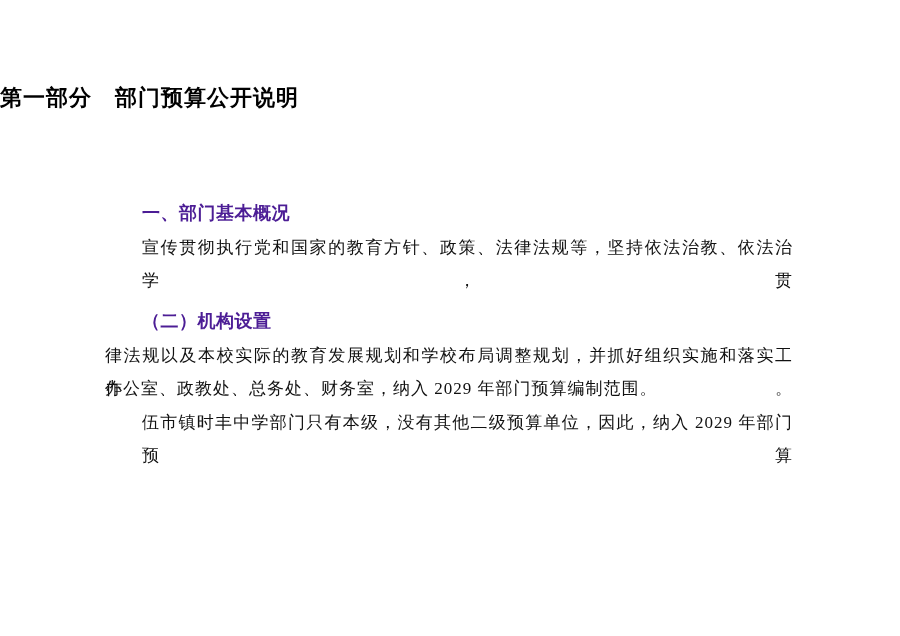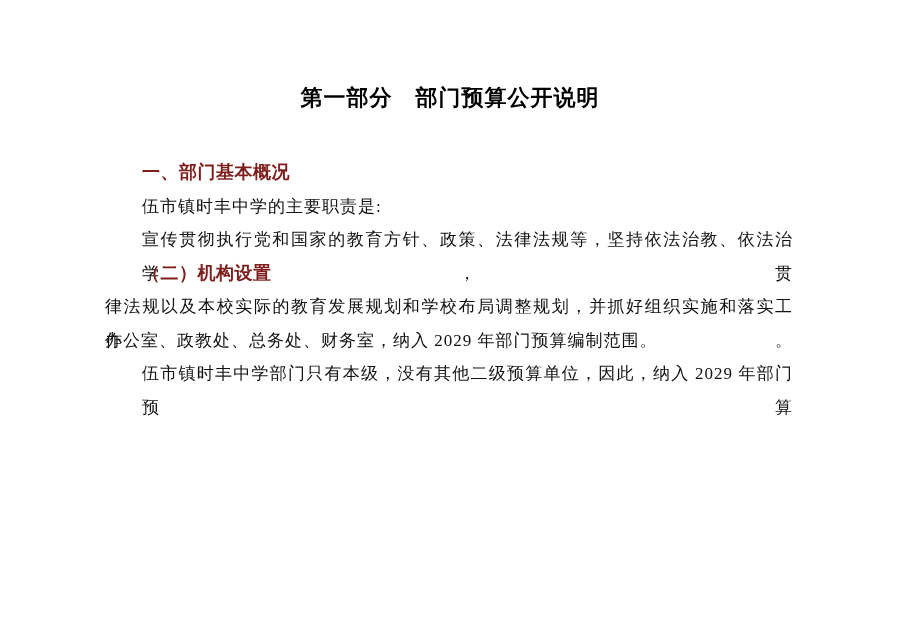--- a/index.html
+++ b/index.html
@@ -11,21 +11,21 @@
     position: relative;
     width: 900px;
     height: 636px;
     background: #ffffff;
     overflow: hidden;
     color: #111111;
   }
   .doc-title {
     margin: 0;
     padding-top: 84px;
-    text-align: center;
+    text-align: left;
     font-family: "Liberation Sans", sans-serif;
     font-weight: 700;
     font-size: 22px;
     line-height: 28px;
     letter-spacing: 1px;
     color: #000000;
   }
   .content {
     position: absolute;
     left: 105px;
@@ -39,21 +39,22 @@
     font-size: 17px;
     letter-spacing: 1px;
     white-space: nowrap;
     color: #111111;
   }
   .line.h {
     font-family: "Liberation Sans", sans-serif;
     font-weight: 700;
     font-size: 18px;
     letter-spacing: 0.5px;
-    color: #7f1d1d;
+    color: #4c1d95;
+    margin-top: 41px;
   }
   .line.indent {
     padding-left: 37px;
   }
   .line.jf {
     white-space: normal;
     text-align: justify;
     text-align-last: justify;
     text-justify: inter-character;
   }
@@ -63,21 +64,20 @@
 
 <div class="page">
 
   <h1 class="doc-title">第一部分　部门预算公开说明</h1>
 
   <div class="content">
 
     <div class="line h indent">一、部门基本概况</div>
 
 
-    <div class="line indent">伍市镇时丰中学的主要职责是:</div>
 
     <div class="line indent jf">宣传贯彻执行党和国家的教育方针、政策、法律法规等，坚持依法治教、依法治学，贯</div>
 
 
     <div class="line h indent">（二）机构设置</div>
 
     <div class="line jf">律法规以及本校实际的教育发展规划和学校布局调整规划，并抓好组织实施和落实工作。</div>
 
 
 

